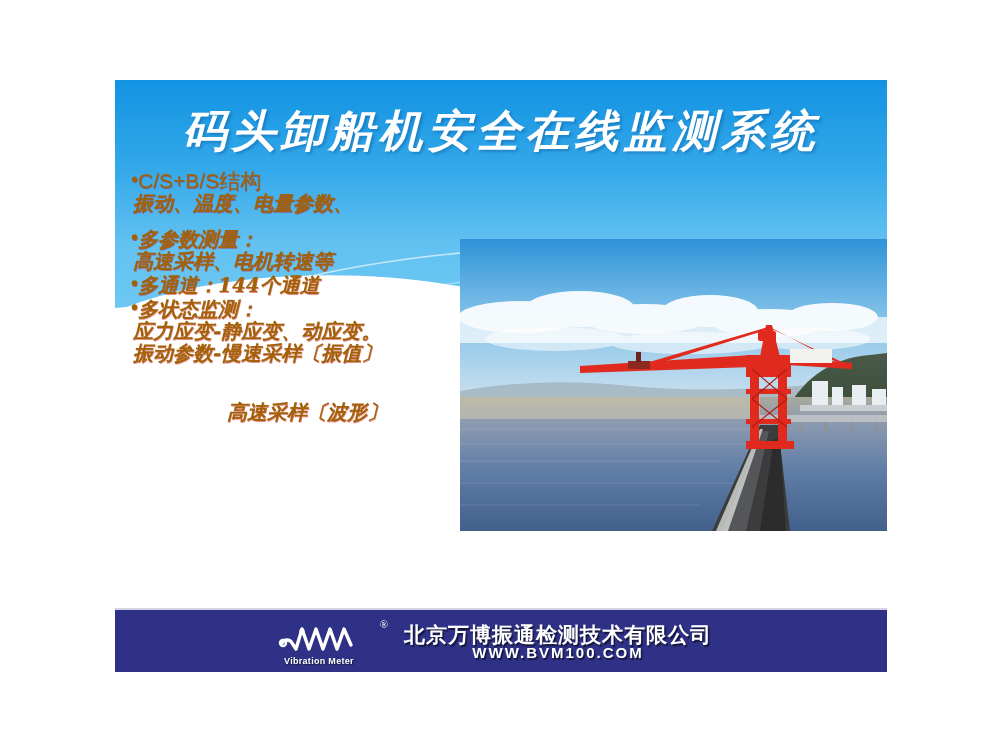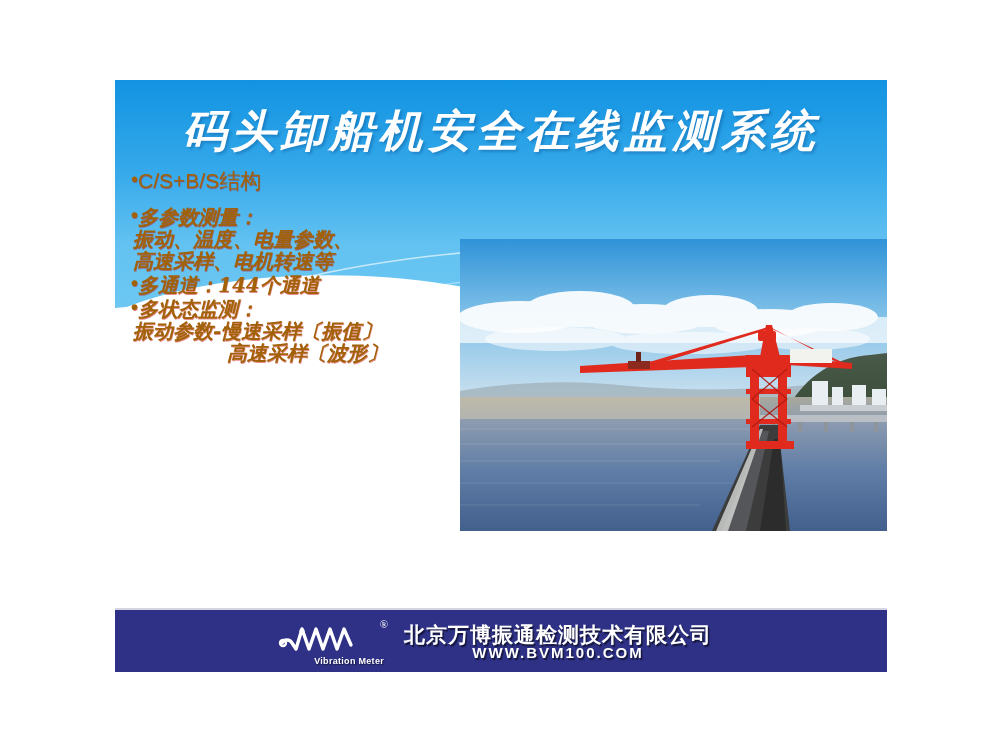--- a/index.html
+++ b/index.html
@@ -83,21 +83,21 @@
     white-space: nowrap;
     text-shadow: 0.5px 0.5px 0 rgba(200,0,0,.45);
   }
   .line.l1 {
     font-family: "Liberation Sans", sans-serif;
     font-style: normal;
     font-weight: normal;
     font-size: 21px;
   }
   .line.indent { padding-left: 2px; }
-  .line.indent2 { padding-left: 96px; }
+  .line.indent2 { padding-left: 96px; margin-top: 37px; }
   .bullet {
     font-family: "Liberation Sans", sans-serif;
     font-style: normal;
     font-size: 20px;
     vertical-align: 2px;
   }
 
   
   .photo {
     position: absolute;
@@ -140,21 +140,21 @@
     top: -1px;
     color: #ffffff;
     font-size: 11px;
     font-family: "Liberation Serif", serif;
   }
   .logo-name {
     position: absolute;
     left: 6px;
     bottom: -1px;
     width: 100px;
-    text-align: right;
+    text-align: left;
     color: #ffffff;
     font-size: 9px;
     font-weight: bold;
     font-family: "Liberation Sans", sans-serif;
     letter-spacing: .3px;
     text-shadow: 1px 1px 1px rgba(0,0,0,.5);
   }
   .company {
     display: flex;
     flex-direction: column;
@@ -196,34 +196,37 @@
     <path d="M120,158 C280,96 470,84 620,92 C690,96 740,102 772,108" fill="none" stroke="#ffffff" stroke-opacity=".38" stroke-width="1.4"></path>
     <path d="M300,120 C420,102 560,100 680,108 C720,111 752,115 772,119" fill="none" stroke="#ffffff" stroke-opacity=".30" stroke-width="6"></path>
   </svg>
 
   <div class="title">码头卸船机安全在线监测系统</div>
 
   <div class="body-text">
     <div class="line l1">
       <span class="bullet">•</span><span>C/S+B/S结构</span>
     </div>
+    <div class="line indent">
+      <span>振动、温度、电量参数、</span>
+    </div>
     <div class="line" style="margin-top:12px;">
       <span class="bullet">•</span><span>多参数测量：</span>
     </div>
     <div class="line indent">
-      <span>振动、温度、电量参数、</span>
-    </div>
-    <div class="line indent">
       <span>高速采样、电机转速等</span>
     </div>
     <div class="line">
       <span class="bullet">•</span><span>多通道：144个通道</span>
     </div>
     <div class="line">
       <span class="bullet">•</span><span>多状态监测：</span>
+    </div>
+    <div class="line indent">
+      <span>应力应变-静应变、动应变。</span>
     </div>
     <div class="line indent">
       <span>振动参数-慢速采样〔振值〕</span>
     </div>
     <div class="line indent2">
       <span>高速采样〔波形〕</span>
     </div>
   </div>
 
   <div class="photo">

